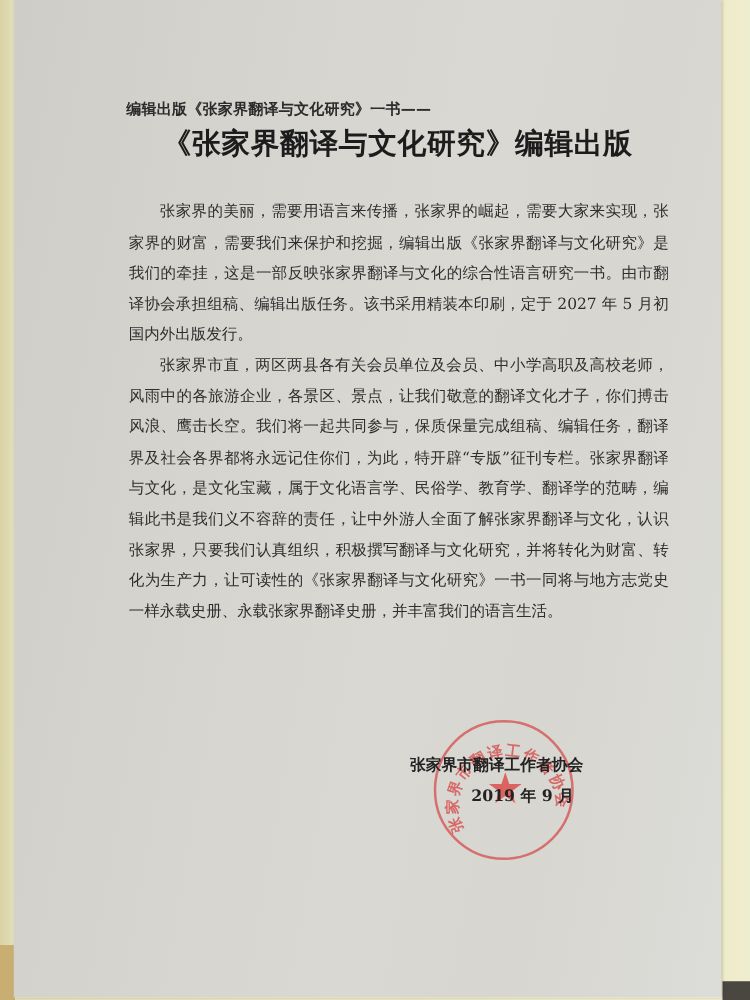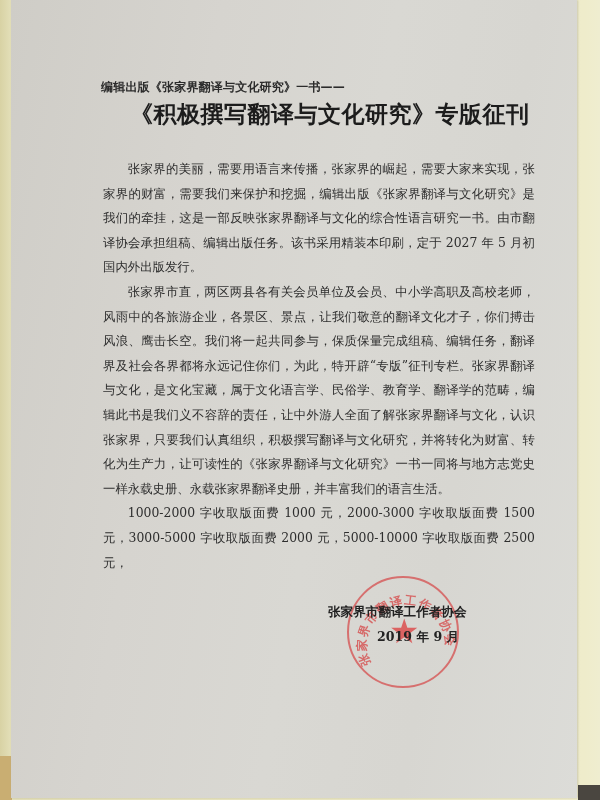--- a/index.html
+++ b/index.html
@@ -55,26 +55,25 @@
 </style>
 </head>
 <body>
 
 <div class="wall-bottom-left"></div>
 <div class="floor-right"></div>
 <div class="paper"></div>
 
 <div class="doc">
   <div class="pre-title">编辑出版《张家界翻译与文化研究》一书——</div>
-  <div class="main-title">《积极撰写翻译与文化研究》专版征刊</div>
+  <div class="main-title">《张家界翻译与文化研究》编辑出版</div>
 
   <div class="body-text">
     <p>张家界的美丽，需要用语言来传播，张家界的崛起，需要大家来实现，张家界的财富，需要我们来保护和挖掘，编辑出版《张家界翻译与文化研究》是我们的牵挂，这是一部反映张家界翻译与文化的综合性语言研究一书。由市翻译协会承担组稿、编辑出版任务。该书采用精装本印刷，定于 2027 年 5 月初国内外出版发行。</p>
     <p>张家界市直，两区两县各有关会员单位及会员、中小学高职及高校老师，风雨中的各旅游企业，各景区、景点，让我们敬意的翻译文化才子，你们搏击风浪、鹰击长空。我们将一起共同参与，保质保量完成组稿、编辑任务，翻译界及社会各界都将永远记住你们，为此，特开辟“专版”征刊专栏。张家界翻译与文化，是文化宝藏，属于文化语言学、民俗学、教育学、翻译学的范畴，编辑此书是我们义不容辞的责任，让中外游人全面了解张家界翻译与文化，认识张家界，只要我们认真组织，积极撰写翻译与文化研究，并将转化为财富、转化为生产力，让可读性的《张家界翻译与文化研究》一书一同将与地方志党史一样永载史册、永载张家界翻译史册，并丰富我们的语言生活。</p>
-    <p>1000-2000 字收取版面费 1000 元，2000-3000 字收取版面费 1500 元，3000-5000 字收取版面费 2000 元，5000-10000 字收取版面费 2500 元，</p>
   </div>
 
   <div class="stamp">
     <svg class="stamp-arc" viewBox="0 0 112 112">
       <defs>
         <path id="arcPath" d="M 22 86 A 40 40 0 1 1 92 86"></path>
       </defs>
       <text font-size="12" fill="rgba(214,78,78,0.8)" font-weight="bold" letter-spacing="1.5">
         <textPath href="#arcPath">张家界市翻译工作者协会</textPath>
       </text>

